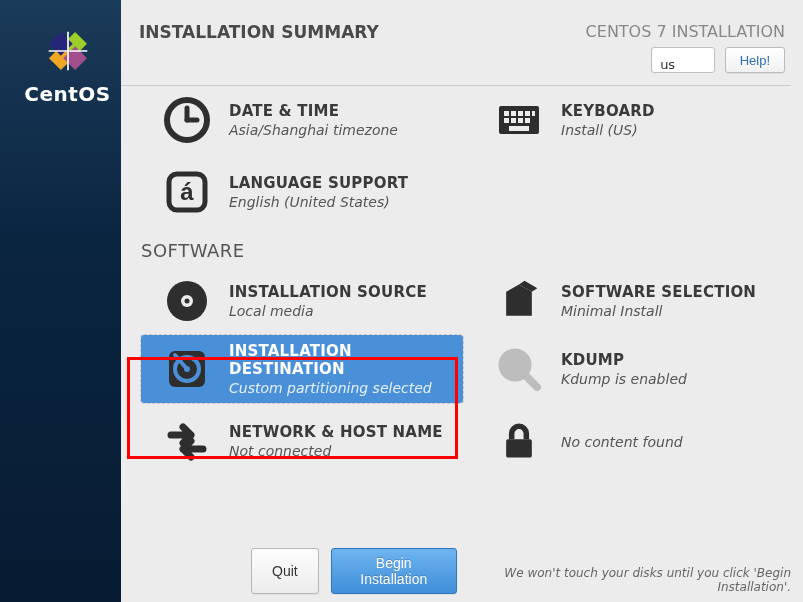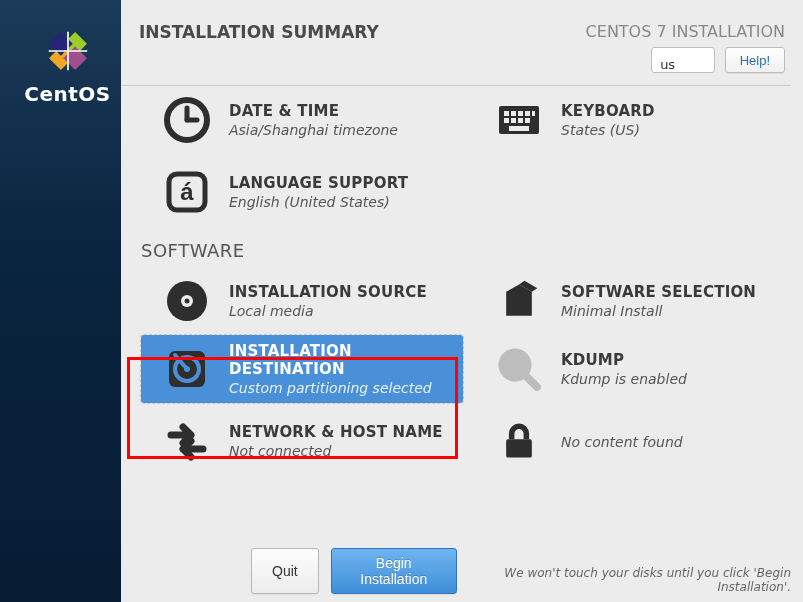--- a/index.html
+++ b/index.html
@@ -257,21 +257,21 @@
                 <rect x="9" y="22" width="5" height="5"></rect>
                 <rect x="16" y="22" width="5" height="5"></rect>
                 <rect x="23" y="22" width="5" height="5"></rect>
                 <rect x="30" y="22" width="5" height="5"></rect>
                 <rect x="14" y="30" width="20" height="5"></rect>
               </g>
             </svg>
         </div>
         <div class="text">
           <div class="t1">KEYBOARD</div>
-          <div class="t2">States (US)</div>
+          <div class="t2">Install (US)</div>
         </div>
       </div>
       <div class="spoke">
         <div class="icon">
           <svg class="ico" viewBox="0 0 48 48">
               <rect x="6" y="6" width="36" height="36" rx="8" fill="none" stroke="#2e2e2e" stroke-width="5"></rect>
               <text x="24" y="32" text-anchor="middle" font-size="24" font-weight="700" fill="#2e2e2e" font-family="sans-serif">á</text>
             </svg>
         </div>
         <div class="text">

